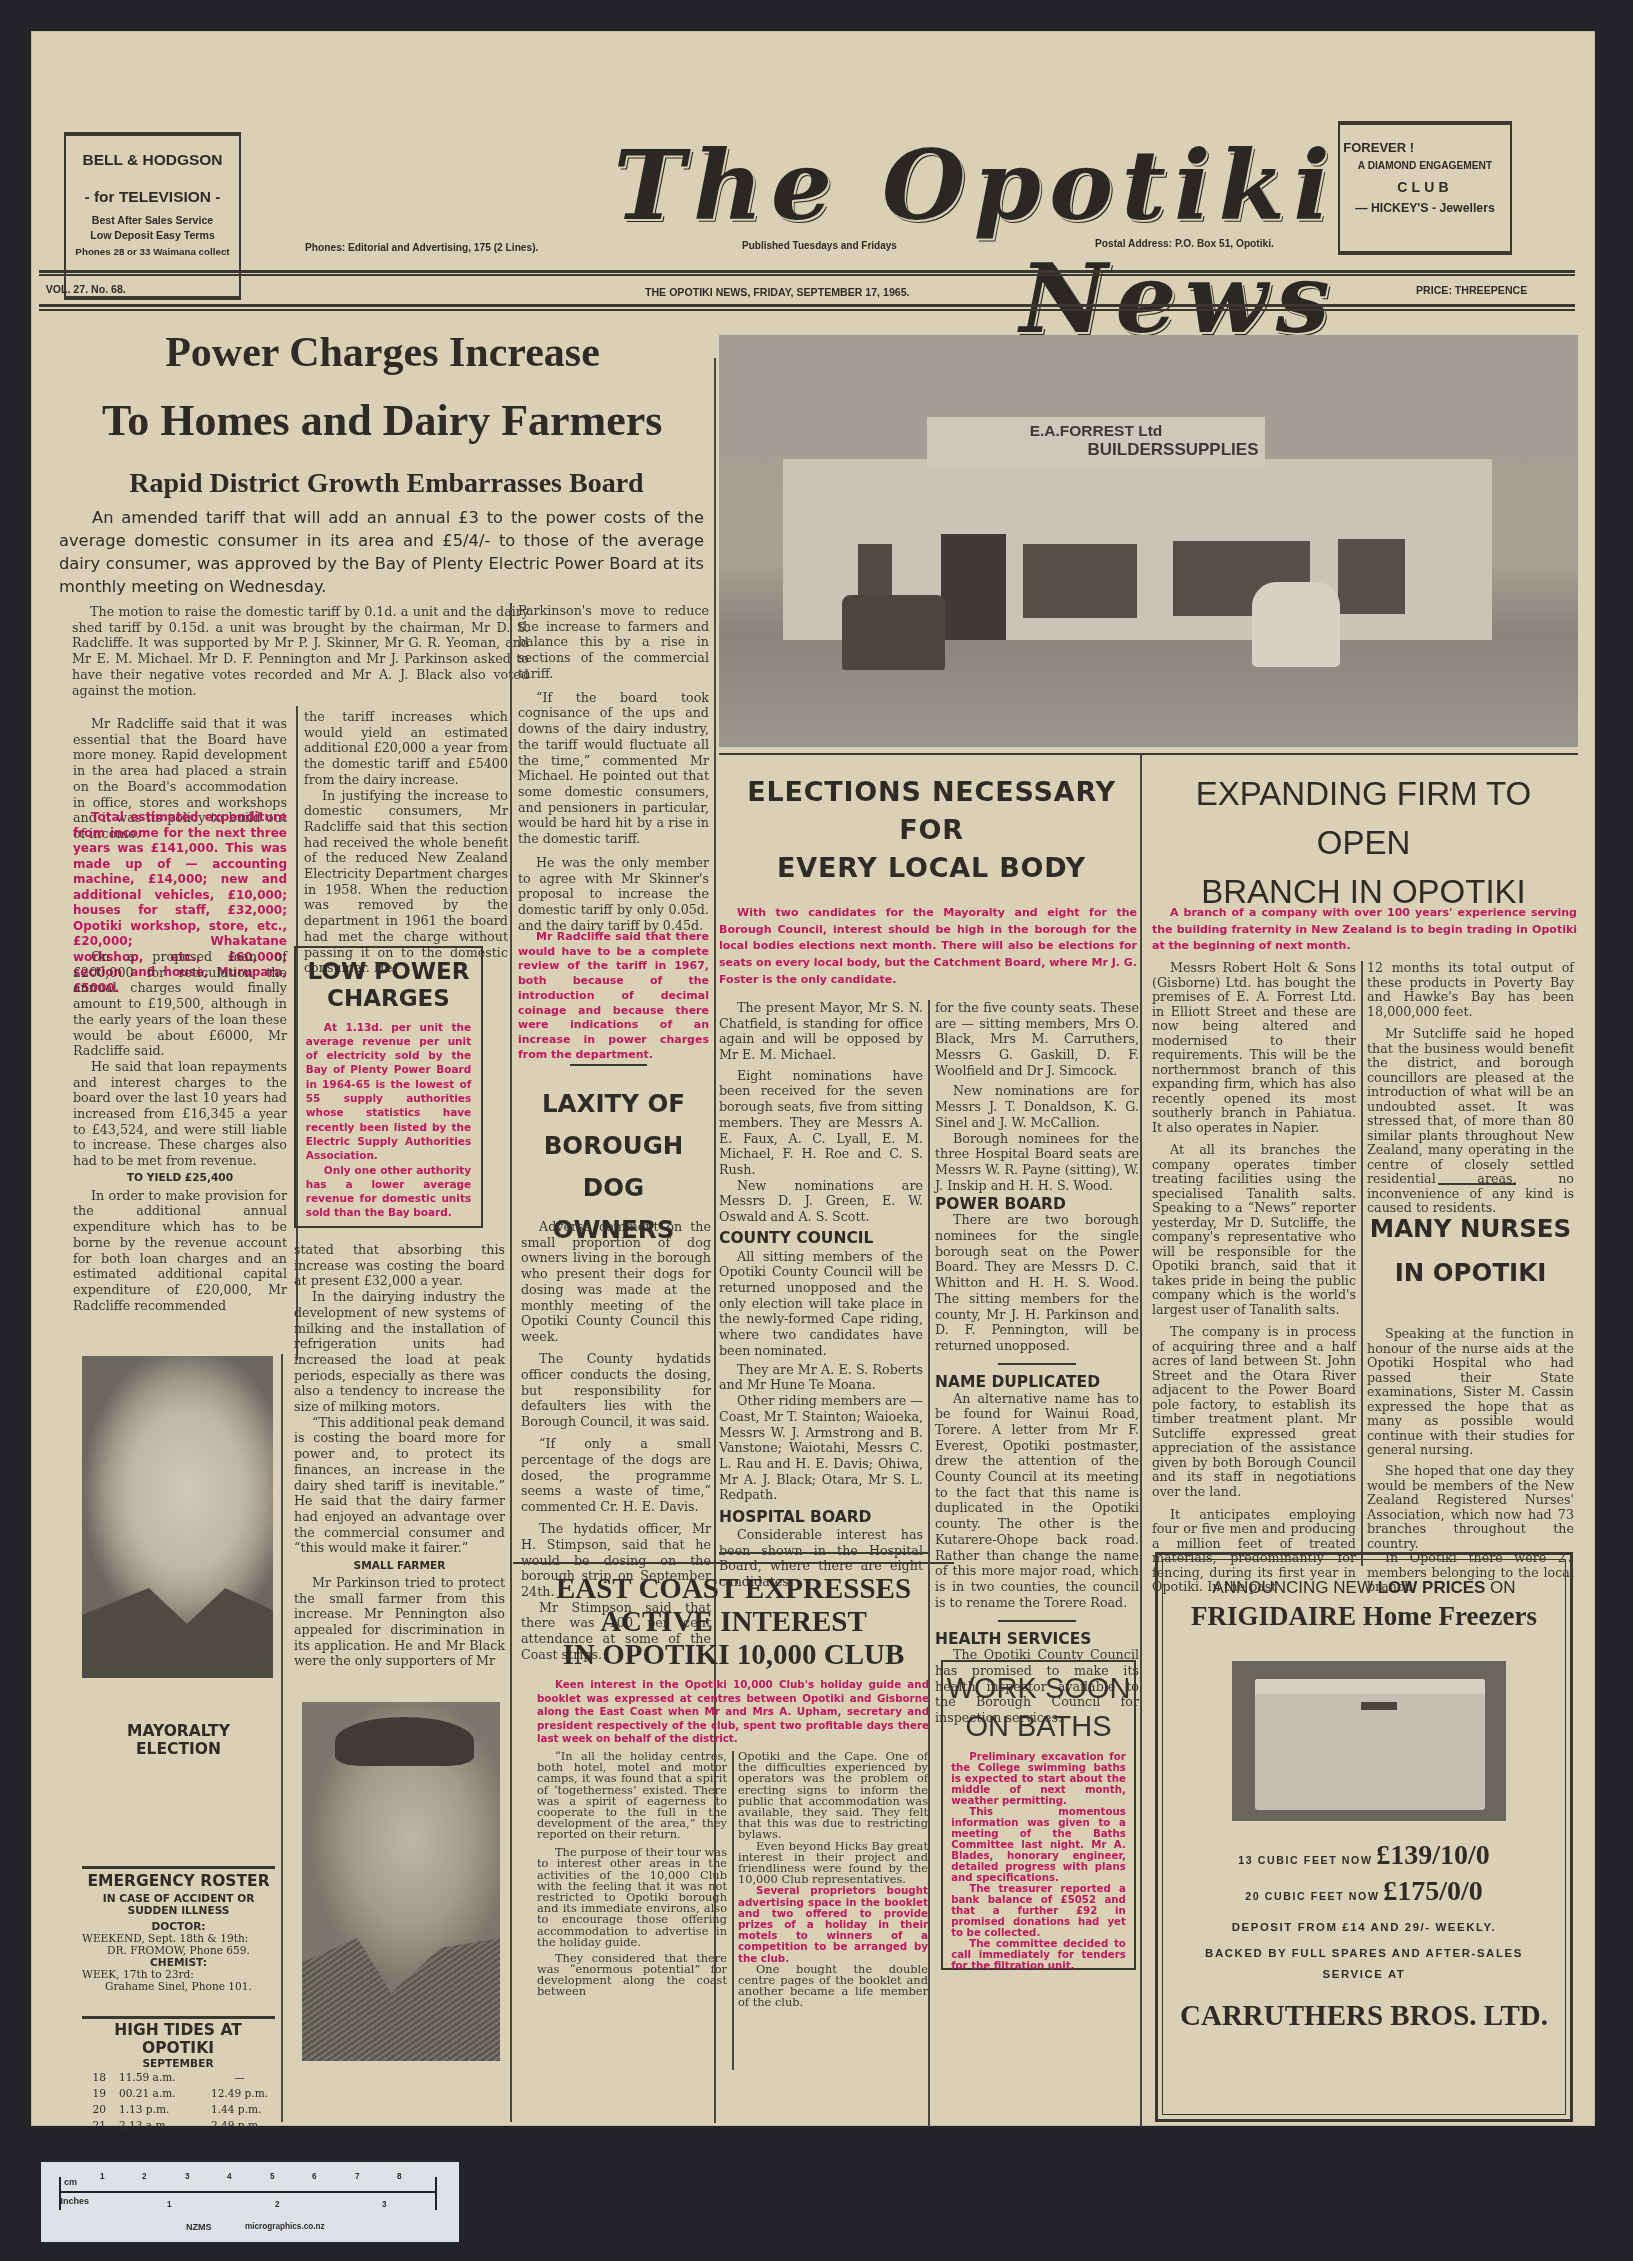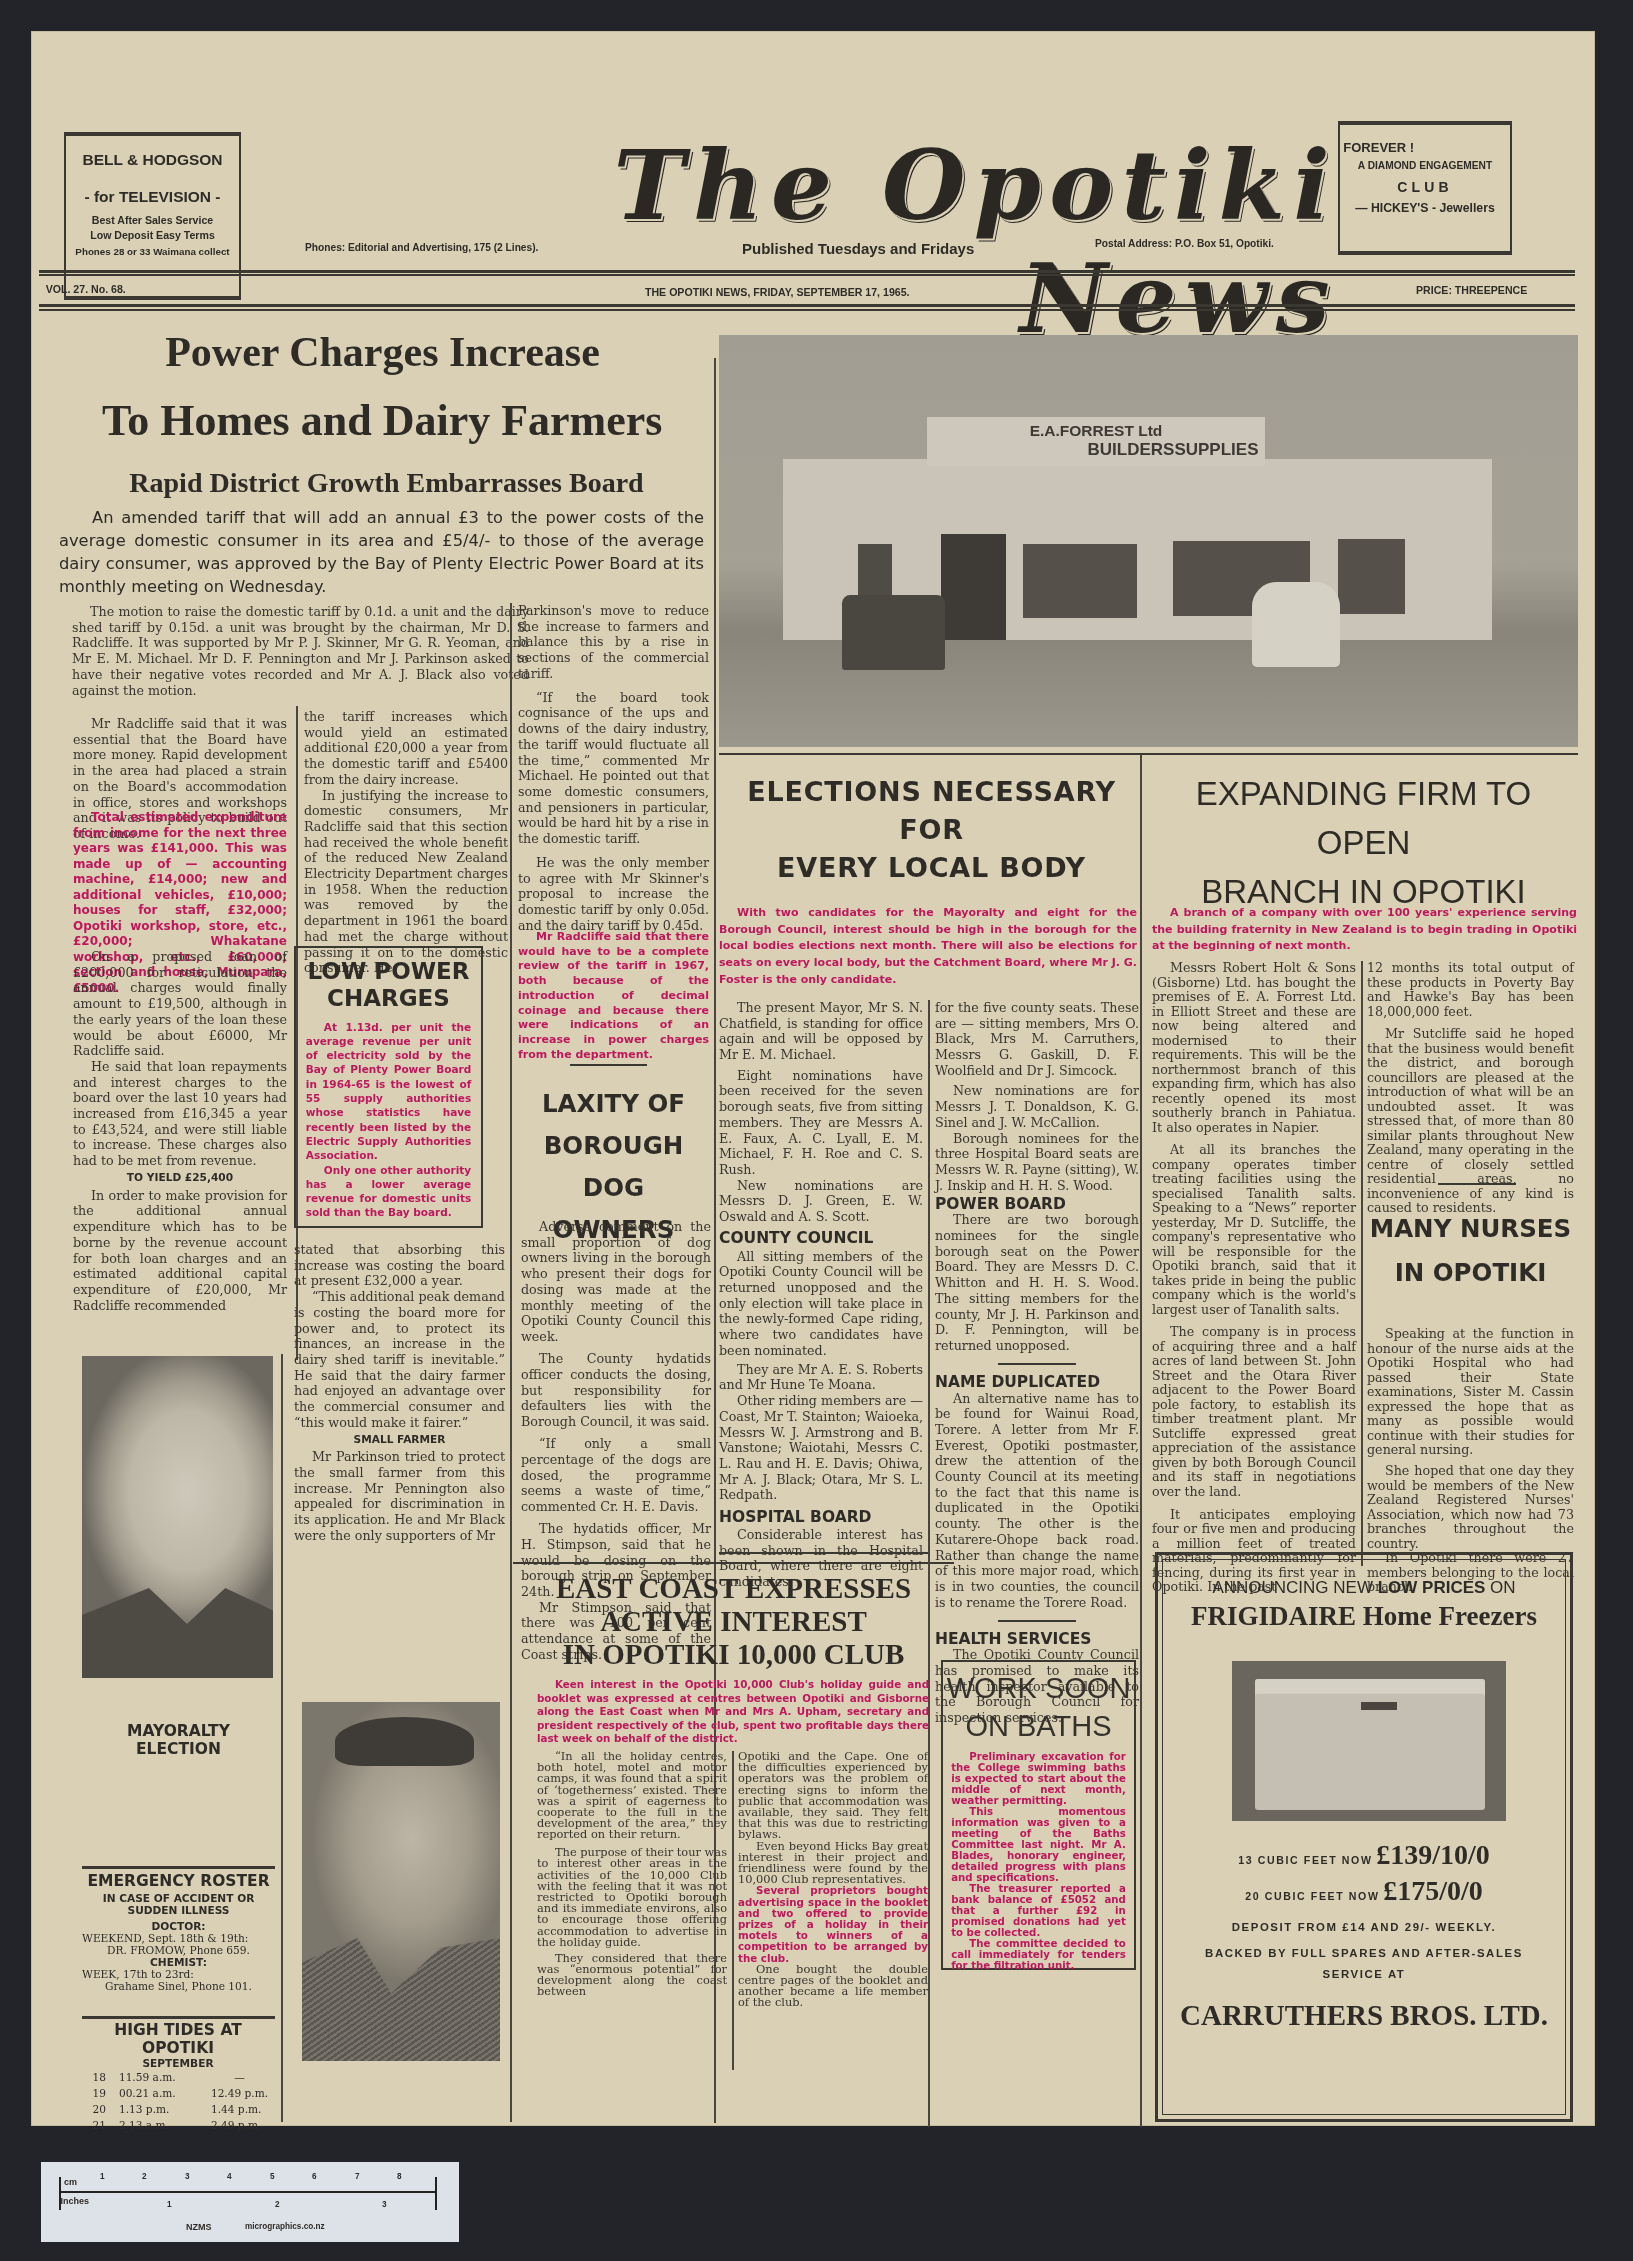--- a/index.html
+++ b/index.html
@@ -31,21 +31,21 @@
     <div class="sans" style="font-weight:bold;font-size:15.5px;margin-top:14.7px;">BELL &amp; HODGSON</div>
     <div class="sans" style="font-weight:bold;font-size:15.5px;margin-top:19px;">- for TELEVISION -</div>
     <div class="sans" style="font-weight:bold;font-size:10.6px;margin-top:8.2px;">Best After Sales Service</div>
     <div class="sans" style="font-weight:bold;font-size:10.6px;margin-top:3.3px;">Low Deposit Easy Terms</div>
     <div class="sans" style="font-weight:bold;font-size:9.8px;margin-top:4.9px;">Phones 28 or 33 Waimana collect</div>
   </div>
 
   <div class="abs masthead-title" style="left:245px;top:98px;width:1062px;height:123px;">The Opotiki News</div>
 
   <div class="abs sans" style="left:274px;top:211px;font-size:10.2px;font-weight:bold;">Phones: Editorial and Advertising, 175 (2 Lines).</div>
-  <div class="abs sans" style="left:711px;top:209px;font-size:15px;font-weight:bold;">Published Tuesdays and Fridays</div>
+  <div class="abs sans" style="left:711px;top:209px;font-size:10px;font-weight:bold;">Published Tuesdays and Fridays</div>
   <div class="abs sans" style="left:1064px;top:207px;font-size:10.2px;font-weight:bold;">Postal Address: P.O. Box 51, Opotiki.</div>
 
   <div class="box" style="left:1307px;top:90px;width:170px;height:126px;border-width:4.1px 2.5px 4.1px 2.5px;">
     <div class="sans" style="font-weight:bold;font-size:13px;margin:14.7px 0 0 3.3px;">FOREVER !</div>
     <div class="sans center" style="font-weight:bold;font-size:10.2px;margin-top:4.9px;">A DIAMOND ENGAGEMENT</div>
     <div class="sans center" style="font-weight:bold;font-size:14px;letter-spacing:4.1px;margin-top:8.2px;">CLUB</div>
     <div class="sans center" style="font-weight:bold;font-size:12.3px;margin-top:6.5px;">— HICKEY'S - Jewellers</div>
   </div>
 
   <div class="rule" style="left:8.2px;top:239px;width:1536px;height:2.5px;"></div>
@@ -92,20 +92,21 @@
     <div class="subhead center" style="font-size:23px;margin-top:9.8px;">LOW POWER</div>
     <div class="subhead center" style="font-size:23px;margin-top:1.6px;">CHARGES</div>
     <div class="bold" style="padding:8.2px 9.8px 0 9.8px;font-size:10.5px;line-height:14.3px;">
       <p>At 1.13d. per unit the average revenue per unit of electricity sold by the Bay of Plenty Power Board in 1964-65 is the lowest of 55 supply authorities whose statistics have recently been listed by the Electric Supply Authorities Association.</p>
       <p>Only one other authority has a lower average revenue for domestic units sold than the Bay board.</p>
     </div>
   </div>
 
   <div class="abs body" style="left:263px;top:1211px;width:211px;">
     <p style="text-indent:0">stated that absorbing this increase was costing the board at present £32,000 a year.</p>
+    <p>In the dairying industry the development of new systems of milking and the installation of refrigeration units had increased the load at peak periods, especially as there was also a tendency to increase the size of milking motors.</p>
     <p>“This additional peak demand is costing the board more for power and, to protect its finances, an increase in the dairy shed tariff is inevitable.” He said that the dairy farmer had enjoyed an advantage over the commercial consumer and “this would make it fairer.”</p>
     <div class="subhead center" style="font-size:10.6px;margin:1.6px 0;">SMALL FARMER</div>
     <p>Mr Parkinson tried to protect the small farmer from this increase. Mr Pennington also appealed for discrimination in its application. He and Mr Black were the only supporters of Mr</p>
   </div>
 
   <div class="vrule" style="left:479px;top:572px;height:1519px;"></div>
 
   <div class="abs body" style="left:487px;top:572px;width:191px;">
     <p style="text-indent:0">Parkinson's move to reduce the increase to farmers and balance this by a rise in sections of the commercial tariff.</p>
     <p style="margin-top:8.2px">“If the board took cognisance of the ups and downs of the dairy industry, the tariff would fluctuate all the time,” commented Mr Michael. He pointed out that some domestic consumers, and pensioners in particular, would be hard hit by a rise in the domestic tariff.</p>

